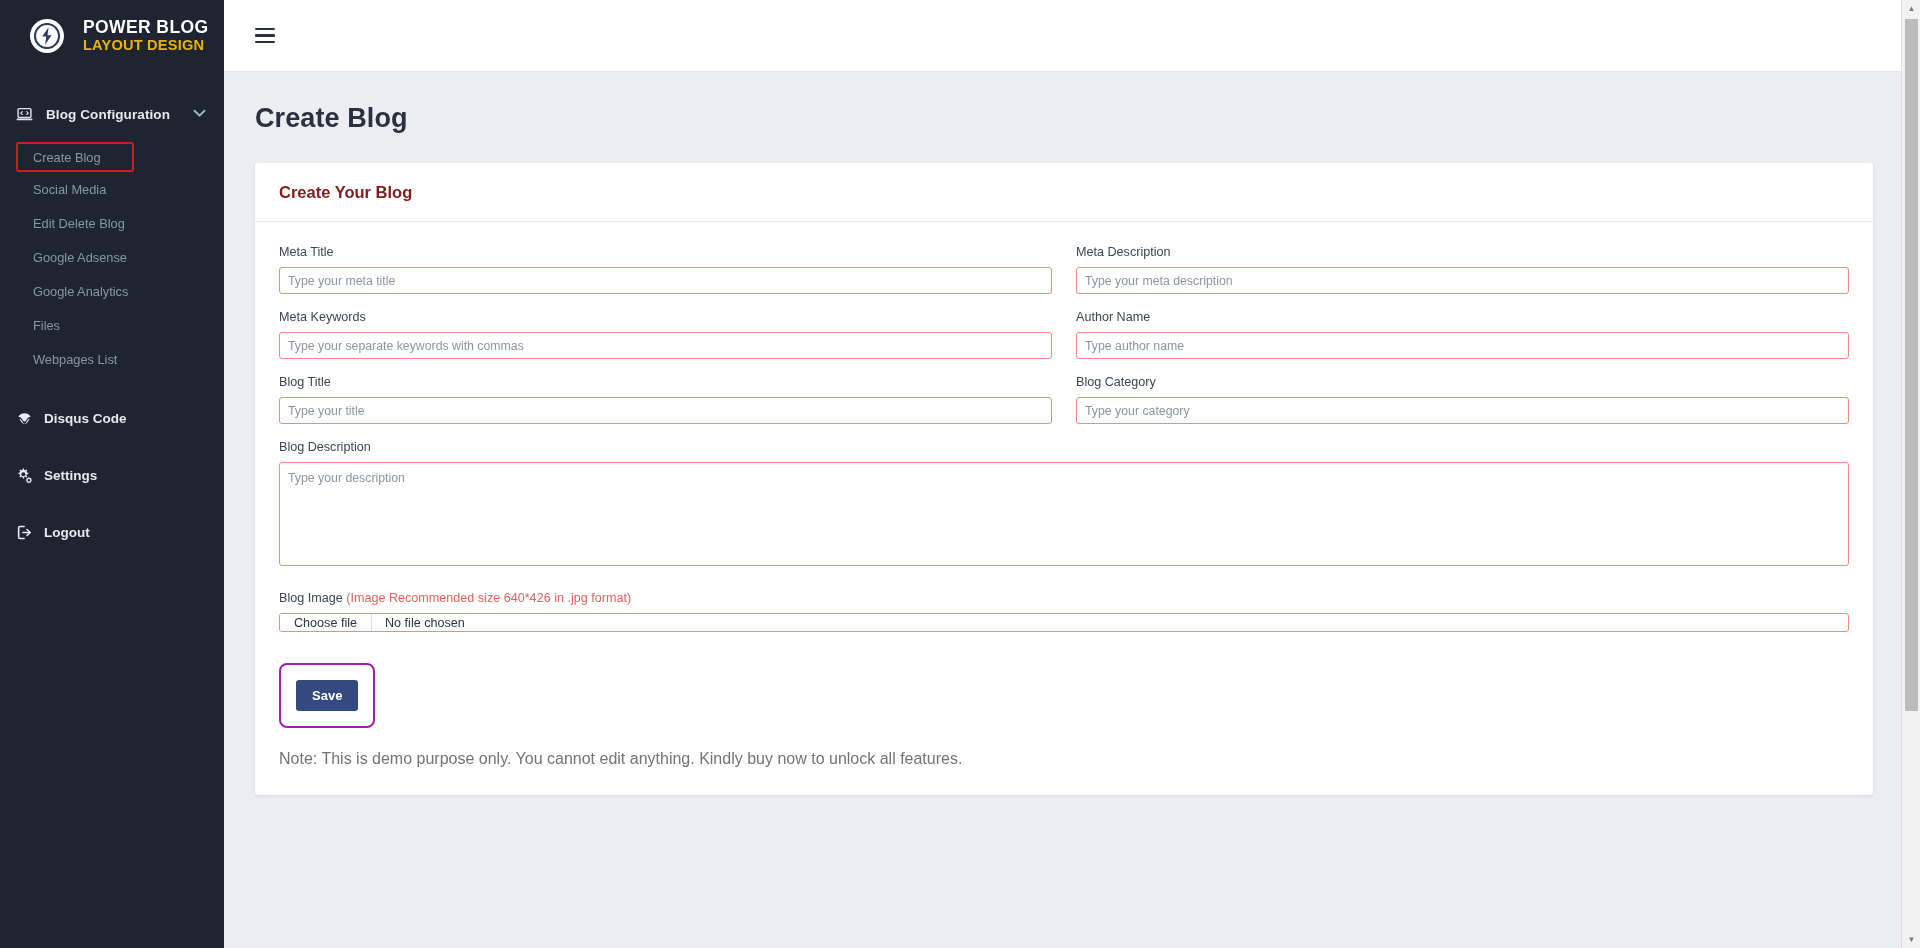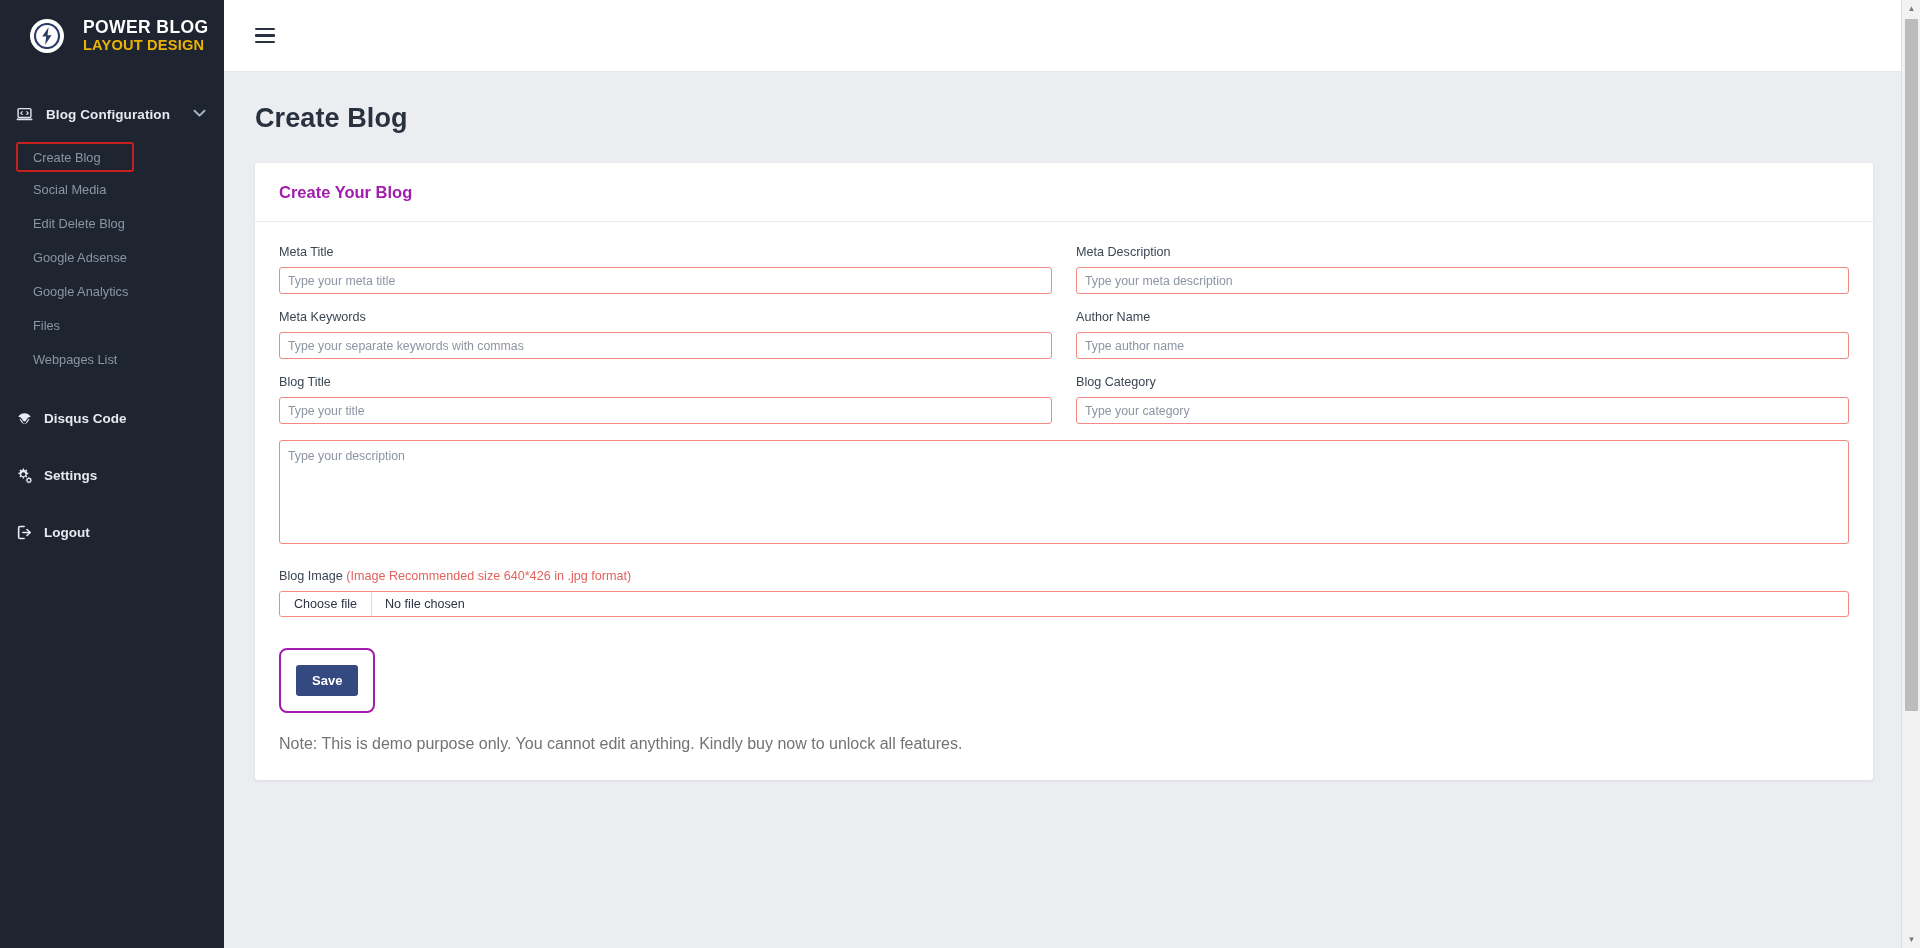--- a/index.html
+++ b/index.html
@@ -86,21 +86,21 @@
     padding: 31px 0 0 31px; letter-spacing: .1px;
   }
 
   
   .card {
     margin: 29px 47px 0 31px; background: #ffffff;
     border-radius: 3px; box-shadow: 0 1px 3px rgba(40,50,70,.10);
   }
   .card-head {
     padding: 20px 24px 19px 24px; border-bottom: 1px solid #e9eaee;
-    font-size: 16.5px; font-weight: bold; color: #a21caf;
+    font-size: 16.5px; font-weight: bold; color: #7f1d1d;
   }
   .card-body { padding: 23px 24px 27px 24px; }
 
   .row { display: flex; gap: 24px; }
   .col { flex: 1; min-width: 0; }
 
   .fg { margin-bottom: 16px; }
   .flabel {
     display: block; font-size: 12.6px; color: #3c4653;
     margin-bottom: 8px;
@@ -116,21 +116,21 @@
   }
   .ctrl::placeholder { color: #8d95a2; }
   textarea.ctrl {
     height: 104px; padding: 7px 8px; resize: none; line-height: 1.35;
   }
   textarea.ctrl::placeholder { color: #8d95a2; }
 
   
   .file-wrap {
     border: 1.6px solid #f08a82; border-radius: 3px;
-    height: 26px; display: flex; align-items: stretch; background: #fff;
+    height: 19px; display: flex; align-items: stretch; background: #fff;
     overflow: hidden;
   }
   .file-btn {
     padding: 0 14px; display: flex; align-items: center;
     font-size: 12.6px; color: #2d3442;
     border-right: 1px solid #d9dce2; background: #fff; cursor: pointer;
   }
   .file-name {
     display: flex; align-items: center; padding-left: 13px;
     font-size: 12.6px; color: #2d3442;
@@ -322,20 +322,21 @@
         </div>
         <div class="col">
           <div class="fg">
             <label class="flabel">Blog Category</label>
             <input class="ctrl" type="text" placeholder="Type your category" style="">
           </div>
         </div>
       </div>
 
       <div class="fg">
+        <label class="flabel">Blog Description</label>
         <textarea class="ctrl" placeholder="Type your description" style=""></textarea>
       </div>
 
       <div class="fg" style="margin-top:21px;">
         <label class="flabel"><span>Blog Image </span><span class="hint">(Image Recommended size 640*426 in .jpg format)</span></label>
         <div class="file-wrap">
           <span class="file-btn">Choose file</span>
           <span class="file-name">No file chosen</span>
         </div>
       </div>

